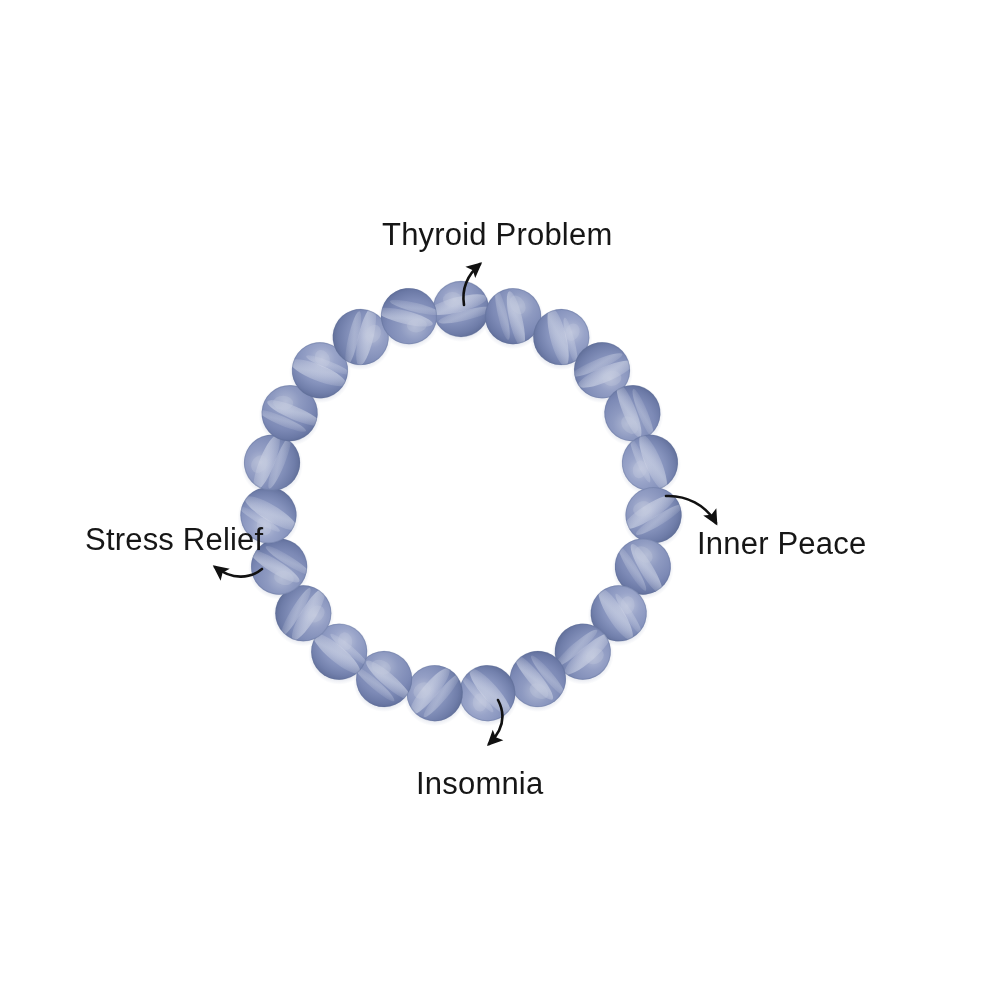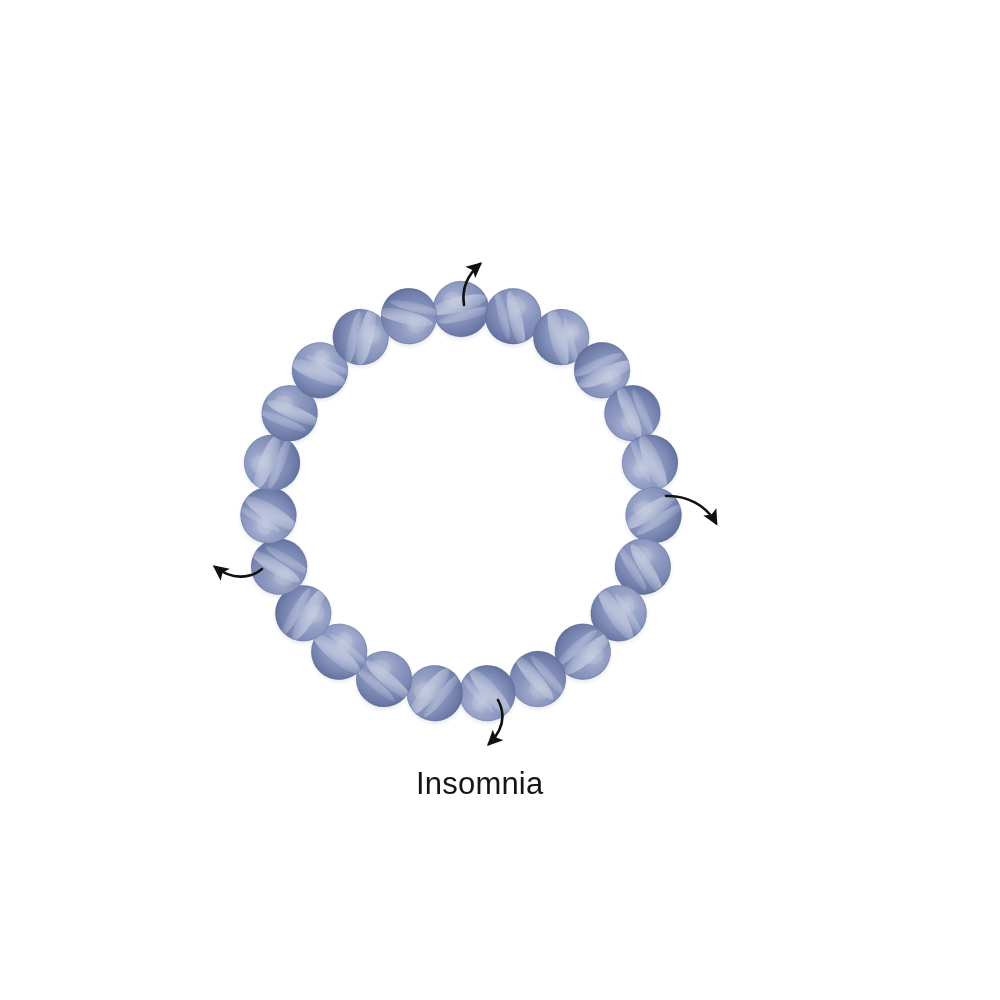--- a/index.html
+++ b/index.html
@@ -188,18 +188,21 @@
       <path d="M 464 305 C 462 292 465 277 480 264" marker-end="url(#arrowHead)"></path>
 
       <path d="M 262 569 C 250 579 232 580 215 567" marker-end="url(#arrowHead)"></path>
 
       <path d="M 666 496 C 686 495 706 505 716 523" marker-end="url(#arrowHead)"></path>
 
       <path d="M 498 700 C 506 715 504 729 489 744" marker-end="url(#arrowHead)"></path>
     </g>
   </svg>
 
-
-
+  <div class="label" id="label-thyroid">Thyroid Problem</div>
+
+  <div class="label" id="label-stress">Stress Relief</div>
+
+  <div class="label" id="label-inner-peace">Inner Peace</div>
 
   <div class="label" id="label-insomnia">Insomnia</div>
 
 </div>
 
 </body></html>

